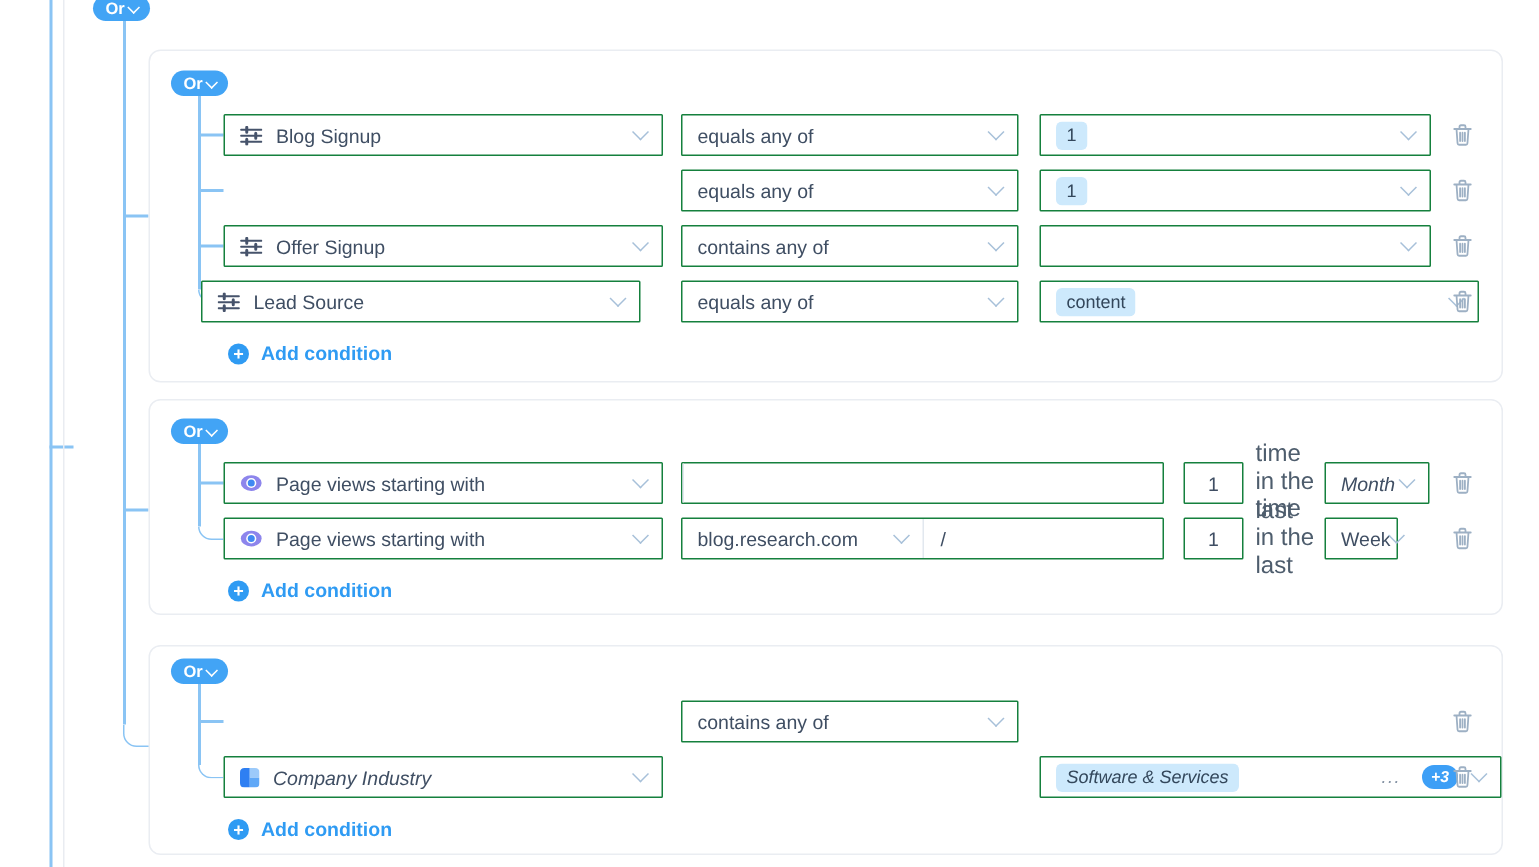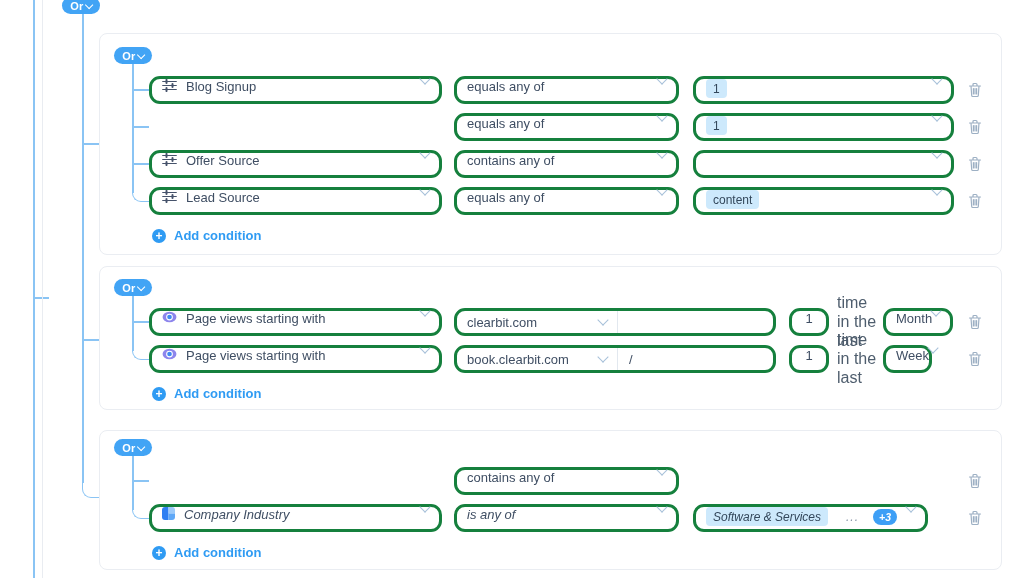--- a/index.html
+++ b/index.html
@@ -18,22 +18,22 @@
   .card { position:absolute; left:99px; width:903px; background:#fff;
           border:1.5px solid #eaedf2; border-radius:8px; box-sizing:border-box; }
 
   .pill { position:absolute; width:38px; height:17px; background:#42a4f5; border-radius:9px;
           color:#fff; font-size:11px; font-weight:700; display:flex; align-items:center;
           justify-content:center; gap:3px; cursor:pointer; z-index:2; }
   .pchev { width:4.5px; height:4.5px; border-left:1.5px solid #fff; border-bottom:1.5px solid #fff;
            transform:rotate(-45deg) translate(0.5px,-0.5px); }
 
   .row { position:absolute; left:0; right:0; height:28px; }
-  .box { position:absolute; top:0; height:28px; background:#fff; border:3px solid #15803d;
-         border-radius:11px; display:flex; align-items:flex-start; padding:0 10px;
+  .box { position:absolute; top:0; height:28px; background:#fff; border:1px solid #15803d;
+         border-radius:1px; display:flex; align-items:center; padding:0 10px;
          box-sizing:border-box; font-size:13px; color:#3f4e63; cursor:pointer; }
   .icon { display:flex; margin-right:9px; flex:none; }
   .lbl { white-space:nowrap; }
   .chev { width:7px; height:7px; border-left:1.6px solid #a7c0d9; border-bottom:1.6px solid #a7c0d9;
           transform:rotate(-45deg); margin-left:auto; flex:none; margin-top:-4px; }
   .chev.tight { margin-left:8px; }
 
   .tags { display:flex; gap:6px; align-items:center; overflow:hidden; }
   .tag { background:#cde9fc; color:#33475b; border-radius:4px; padding:2.5px 7px; font-size:12px;
          white-space:nowrap; }
@@ -137,53 +137,53 @@
     </div>
 
     <div class="row" style="top:116px;">
       <div class="box" style="left:49px; width:293px;">
         <span class="icon">
           <svg width="15" height="13" viewBox="0 0 15 13" fill="none" stroke="#46536b" stroke-linecap="round">
             <path d="M0.7 2.5h13.6 M0.7 6.5h13.6 M0.7 10.5h13.6" stroke-width="1.2"></path>
             <path d="M4.5 0.9v3.2 M10.5 4.9v3.2 M4.5 8.9v3.2" stroke-width="2"></path>
           </svg>
         </span>
-        <span class="lbl">Offer Source</span>
+        <span class="lbl">Offer Signup</span>
         <span class="chev"></span>
       </div>
       <div class="box" style="left:354px; width:225px;">
         <span class="lbl">contains any of</span>
         <span class="chev"></span>
       </div>
       <div class="box" style="left:593px; width:261px;">
         <span class="chev"></span>
       </div>
       <span class="trash" style="left:867px;">
         <svg width="16" height="18" viewBox="0 0 16 17" fill="none" stroke="#9db0c4" stroke-width="1.2" stroke-linecap="round" stroke-linejoin="round">
           <path d="M2.5 4.5h11 M6 4.5V3q0-1 1-1h2q1 0 1 1v1.5 M4 4.5l.7 9.5q.1 1 1 1h4.6q.9 0 1-1l.7-9.5 M6.4 7v5.5 M8 7v5.5 M9.6 7v5.5"></path>
         </svg>
       </span>
     </div>
 
     <div class="row" style="top:153px;">
-      <div class="box" style="left:49px; width:293px;">
+      <div class="box" style="left:34px; width:293px;">
         <span class="icon">
           <svg width="15" height="13" viewBox="0 0 15 13" fill="none" stroke="#46536b" stroke-linecap="round">
             <path d="M0.7 2.5h13.6 M0.7 6.5h13.6 M0.7 10.5h13.6" stroke-width="1.2"></path>
             <path d="M4.5 0.9v3.2 M10.5 4.9v3.2 M4.5 8.9v3.2" stroke-width="2"></path>
           </svg>
         </span>
         <span class="lbl">Lead Source</span>
         <span class="chev"></span>
       </div>
       <div class="box" style="left:354px; width:225px;">
         <span class="lbl">equals any of</span>
         <span class="chev"></span>
       </div>
-      <div class="box" style="left:593px; width:261px;">
+      <div class="box" style="left:593px; width:293px;">
         <span class="tags">
           <span class="tag">content</span>
         </span>
         <span class="chev"></span>
       </div>
       <span class="trash" style="left:867px;">
         <svg width="16" height="18" viewBox="0 0 16 17" fill="none" stroke="#9db0c4" stroke-width="1.2" stroke-linecap="round" stroke-linejoin="round">
           <path d="M2.5 4.5h11 M6 4.5V3q0-1 1-1h2q1 0 1 1v1.5 M4 4.5l.7 9.5q.1 1 1 1h4.6q.9 0 1-1l.7-9.5 M6.4 7v5.5 M8 7v5.5 M9.6 7v5.5"></path>
         </svg>
       </span>
@@ -210,31 +210,27 @@
           <svg width="15" height="12" viewBox="0 0 16 12">
             <ellipse cx="8" cy="6" rx="7.4" ry="5.6" fill="#8d85ec"></ellipse>
             <circle cx="8" cy="6" r="3.6" fill="#ffffff"></circle>
             <circle cx="8" cy="6" r="2.5" fill="#4089f2"></circle>
           </svg>
         </span>
         <span class="lbl">Page views starting with</span>
         <span class="chev"></span>
       </div>
       <div class="box combo" style="left:354px; width:322px;">
-        <span class="combo-sel">
-          <span class="lbl">clearbit.com</span>
-          <span class="chev"></span>
-        </span>
         <span class="combo-div"></span>
       </div>
       <div class="box count" style="left:689px; width:40px;">
         <span>1</span>
       </div>
       <span class="timelbl" style="left:737px;">time in the last</span>
-      <div class="box" style="left:783px; width:70px;">
+      <div class="box" style="left:783px; width:70px;font-style:italic;">
         <span class="lbl">Month</span>
         <span class="chev"></span>
       </div>
       <span class="trash" style="left:867px;">
         <svg width="16" height="18" viewBox="0 0 16 17" fill="none" stroke="#9db0c4" stroke-width="1.2" stroke-linecap="round" stroke-linejoin="round">
           <path d="M2.5 4.5h11 M6 4.5V3q0-1 1-1h2q1 0 1 1v1.5 M4 4.5l.7 9.5q.1 1 1 1h4.6q.9 0 1-1l.7-9.5 M6.4 7v5.5 M8 7v5.5 M9.6 7v5.5"></path>
         </svg>
       </span>
     </div>
 
@@ -245,21 +241,21 @@
             <ellipse cx="8" cy="6" rx="7.4" ry="5.6" fill="#8d85ec"></ellipse>
             <circle cx="8" cy="6" r="3.6" fill="#ffffff"></circle>
             <circle cx="8" cy="6" r="2.5" fill="#4089f2"></circle>
           </svg>
         </span>
         <span class="lbl">Page views starting with</span>
         <span class="chev"></span>
       </div>
       <div class="box combo" style="left:354px; width:322px;">
         <span class="combo-sel">
-          <span class="lbl">book.clearbit.com</span>
+          <span class="lbl">blog.research.com</span>
           <span class="chev"></span>
         </span>
         <span class="combo-div"></span>
         <span class="combo-in">
           <span class="lbl">/</span>
         </span>
       </div>
       <div class="box count" style="left:689px; width:40px;">
         <span>1</span>
       </div>
@@ -307,25 +303,21 @@
         <span class="icon">
           <svg width="13" height="13" viewBox="0 0 13 13">
             <path d="M6.5 0H3Q0 0 0 3v7q0 3 3 3h3.5Z" fill="#2e7ff2"></path>
             <path d="M6.5 0H10q3 0 3 3v3.5H6.5Z" fill="#9ccafa"></path>
             <path d="M6.5 6.5H13V10q0 3-3 3H6.5Z" fill="#5fa8f7"></path>
           </svg>
         </span>
         <span class="lbl">Company Industry</span>
         <span class="chev"></span>
       </div>
-      <div class="box" style="left:354px; width:225px;">
-        <span class="lbl">is any of</span>
-        <span class="chev"></span>
-      </div>
-      <div class="box" style="left:593px; width:235px;">
+      <div class="box" style="left:593px; width:308px;">
         <span class="tags" style="flex:1;">
           <span class="tag">Software &amp; Services</span>
           <span class="spacer"></span>
           <span class="dots">...</span>
           <span class="badge">+3</span>
         </span>
         <span class="chev tight"></span>
       </div>
       <span class="trash" style="left:867px;">
         <svg width="16" height="18" viewBox="0 0 16 17" fill="none" stroke="#9db0c4" stroke-width="1.2" stroke-linecap="round" stroke-linejoin="round">

